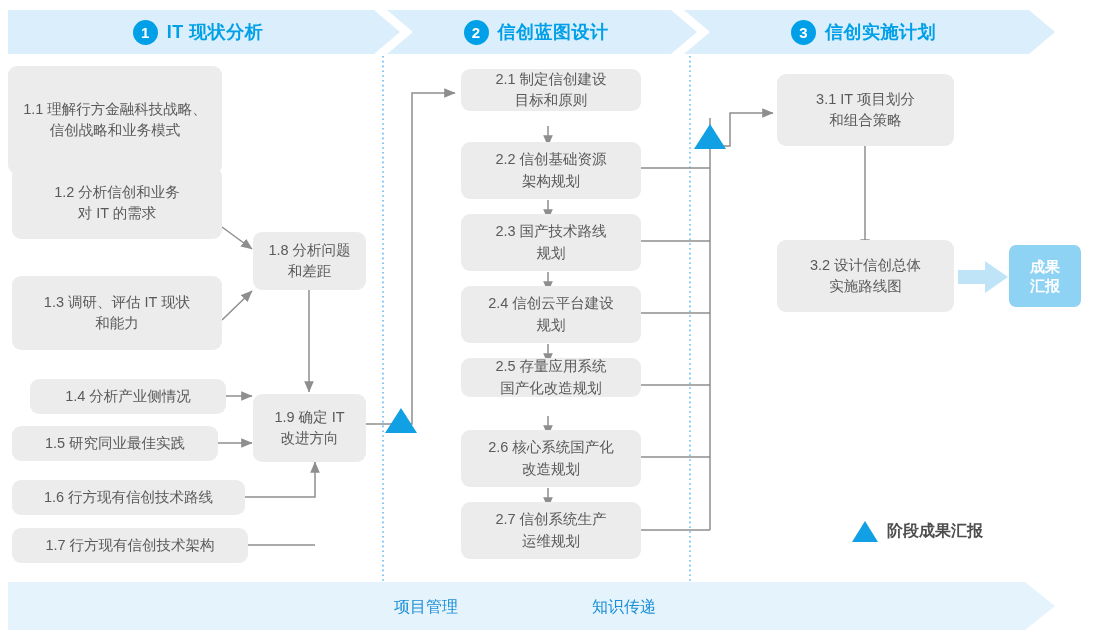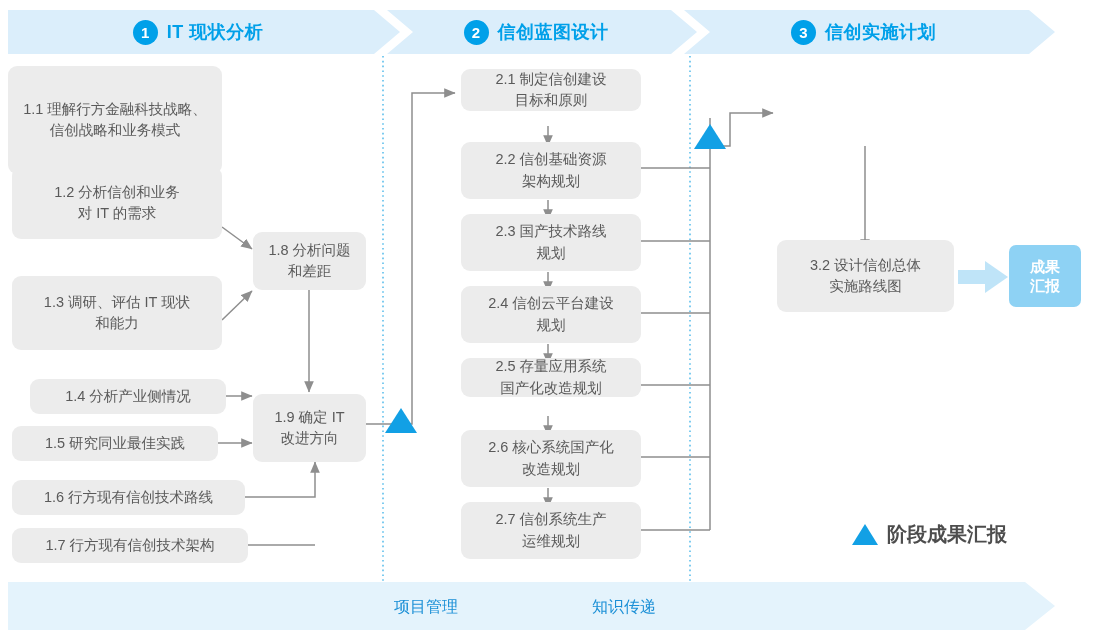--- a/index.html
+++ b/index.html
@@ -106,21 +106,21 @@
     gap:9px;
   }
   .legend-tri{
     width:0;height:0;
     border-left:13px solid transparent;
     border-right:13px solid transparent;
     border-bottom:21px solid #12a0e5;
   }
   .legend-text{
     color:#4d4d4d;
-    font-size:20px;
+    font-size:16px;
     font-weight:bold;
     white-space:nowrap;
   }
   
   .milestone{
     position:absolute;
     width:0;height:0;
     border-left:16px solid transparent;
     border-right:16px solid transparent;
     border-bottom:25px solid #12a0e5;
@@ -227,20 +227,22 @@
 规划</div>
   <div class="box" style="left:461px;top:286px;width:180px;height:57px;">2.4 信创云平台建设
 规划</div>
   <div class="box" style="left:461px;top:358px;width:180px;height:39px;">2.5 存量应用系统
 国产化改造规划</div>
   <div class="box" style="left:461px;top:430px;width:180px;height:57px;text-align:center;">2.6 核心系统国产化
 改造规划</div>
   <div class="box" style="left:461px;top:502px;width:180px;height:57px;">2.7 信创系统生产
 运维规划</div>
 
+  <div class="box" style="left:777px;top:74px;width:177px;height:72px;">3.1 IT 项目划分
+和组合策略</div>
   <div class="box" style="left:777px;top:240px;width:177px;height:72px;">3.2 设计信创总体
 实施路线图</div>
 
   <div class="chip" style="left:1009px;top:245px;width:72px;height:62px;">成果
 汇报</div>
 
   <div class="milestone" style="left:385px;top:408px;"></div>
   <div class="milestone" style="left:694px;top:124px;"></div>
 
   <div class="legend" style="left:852px;top:521px;">

